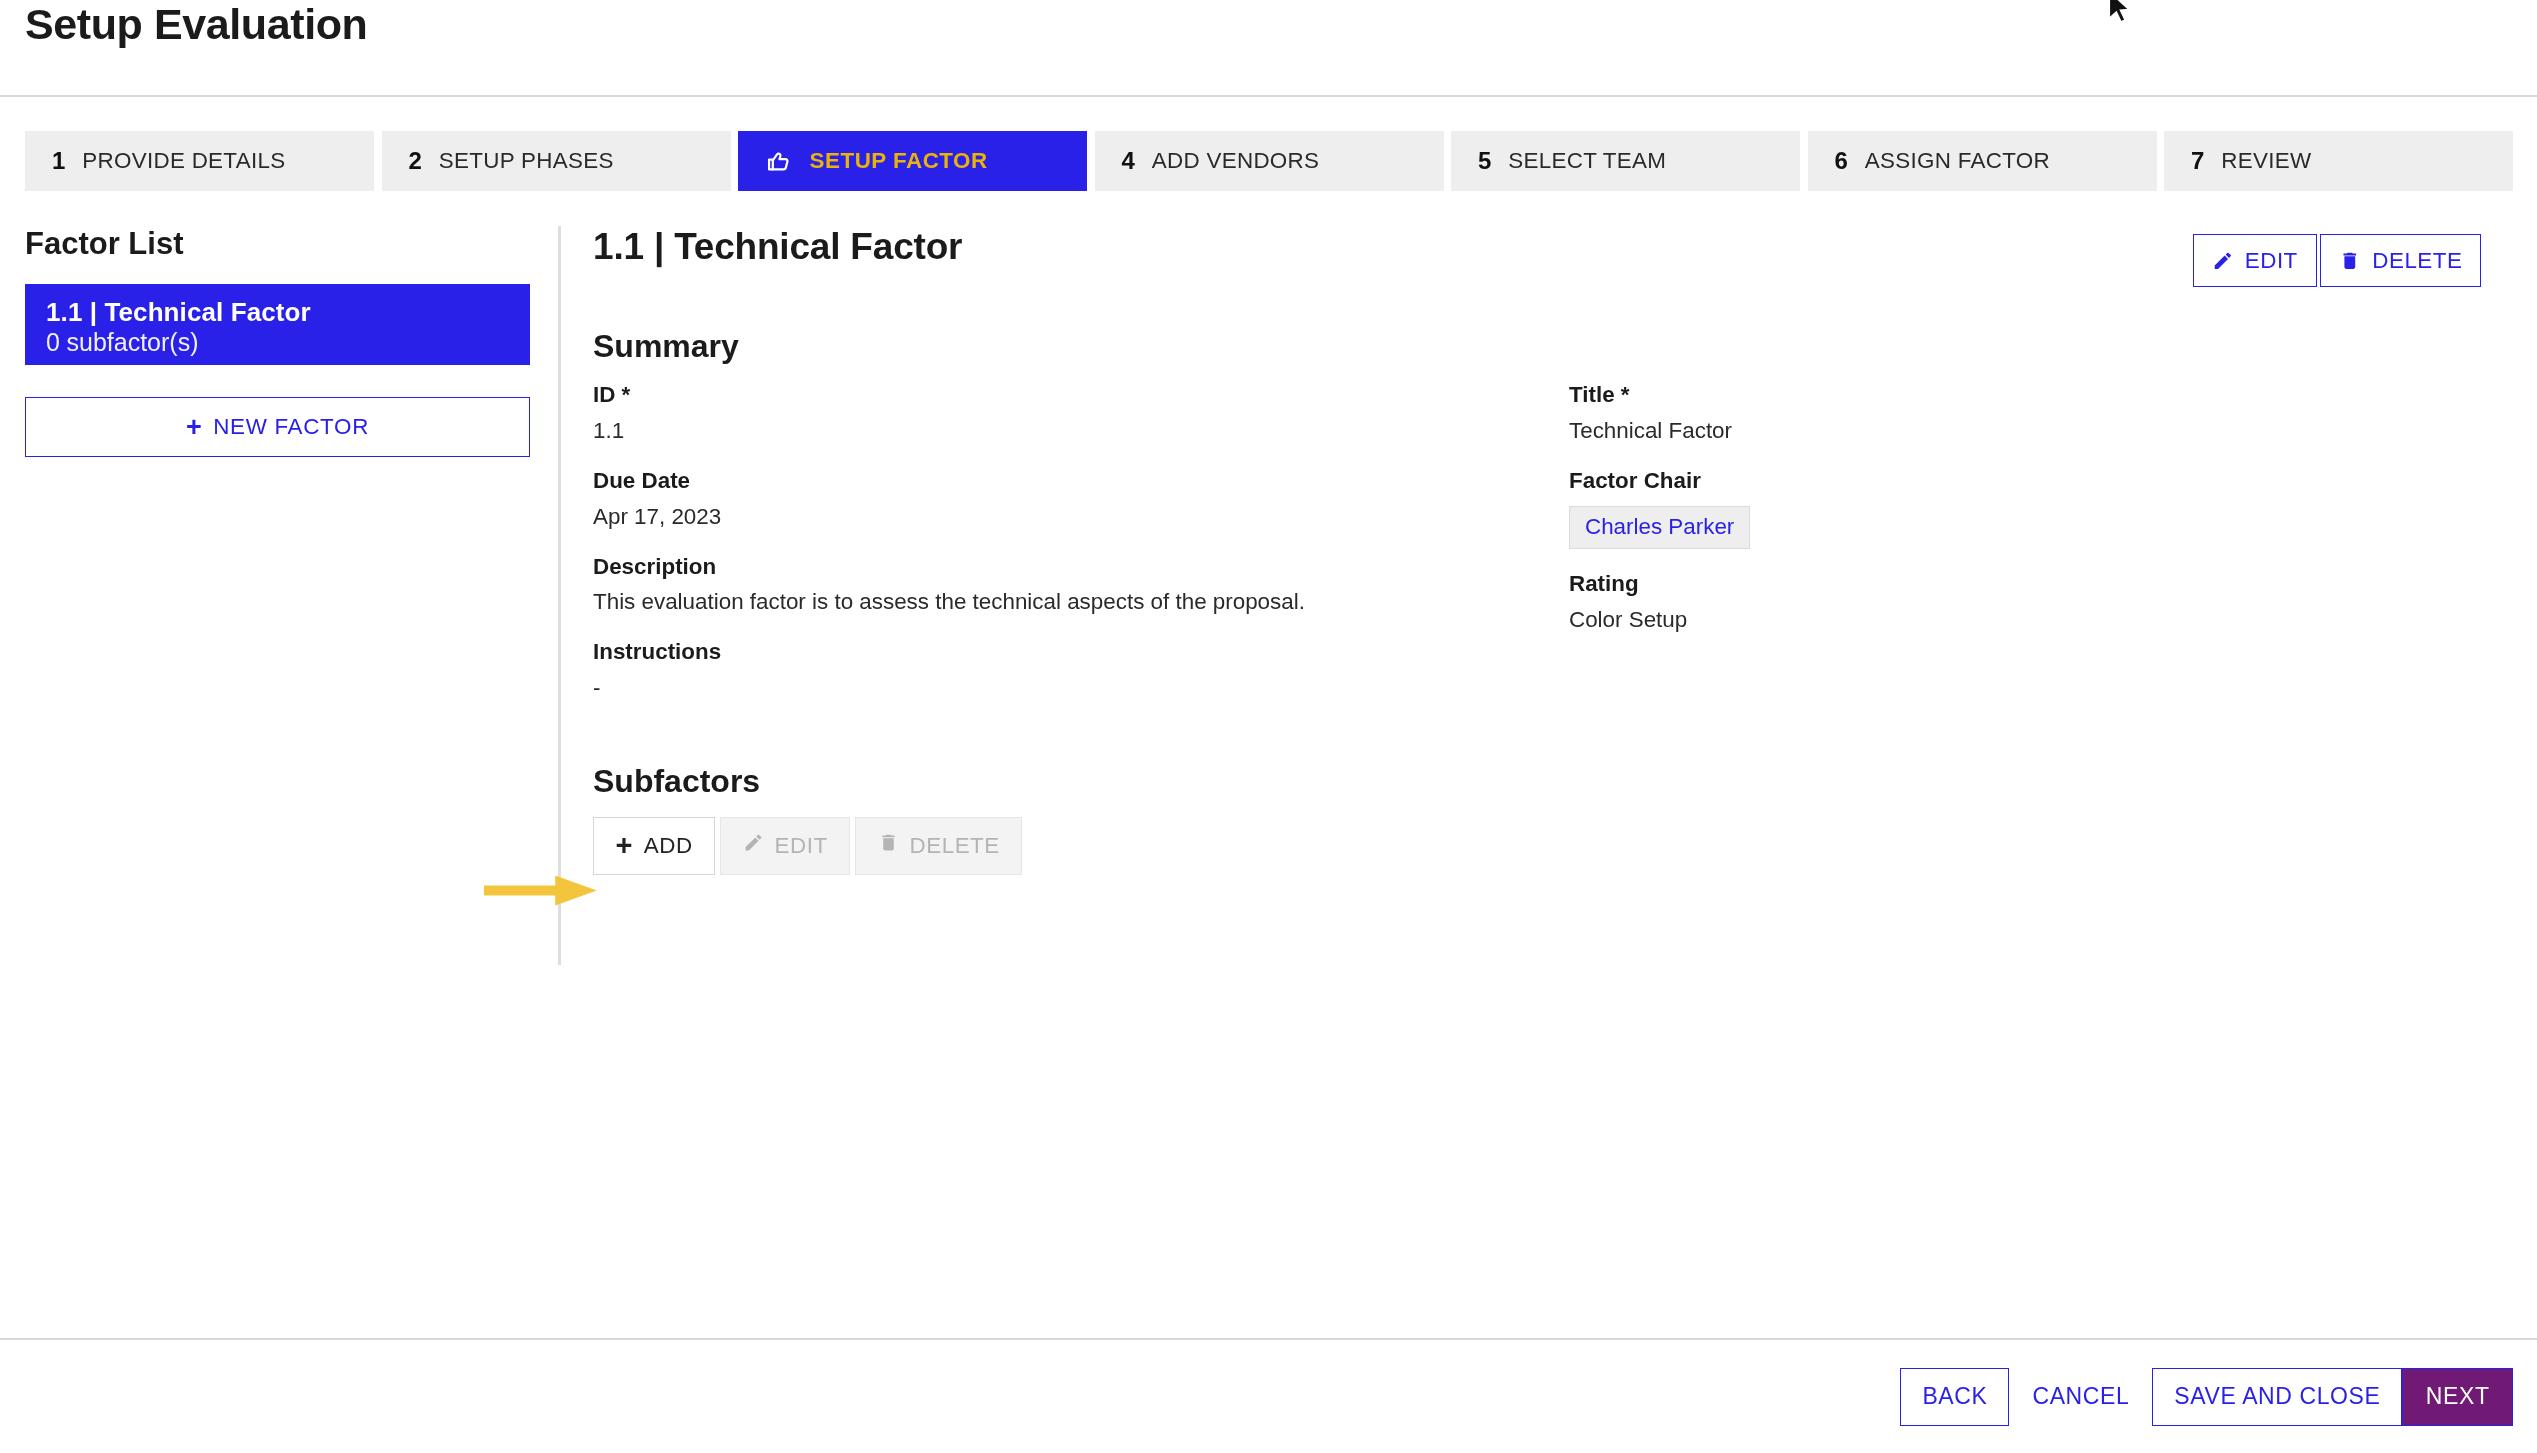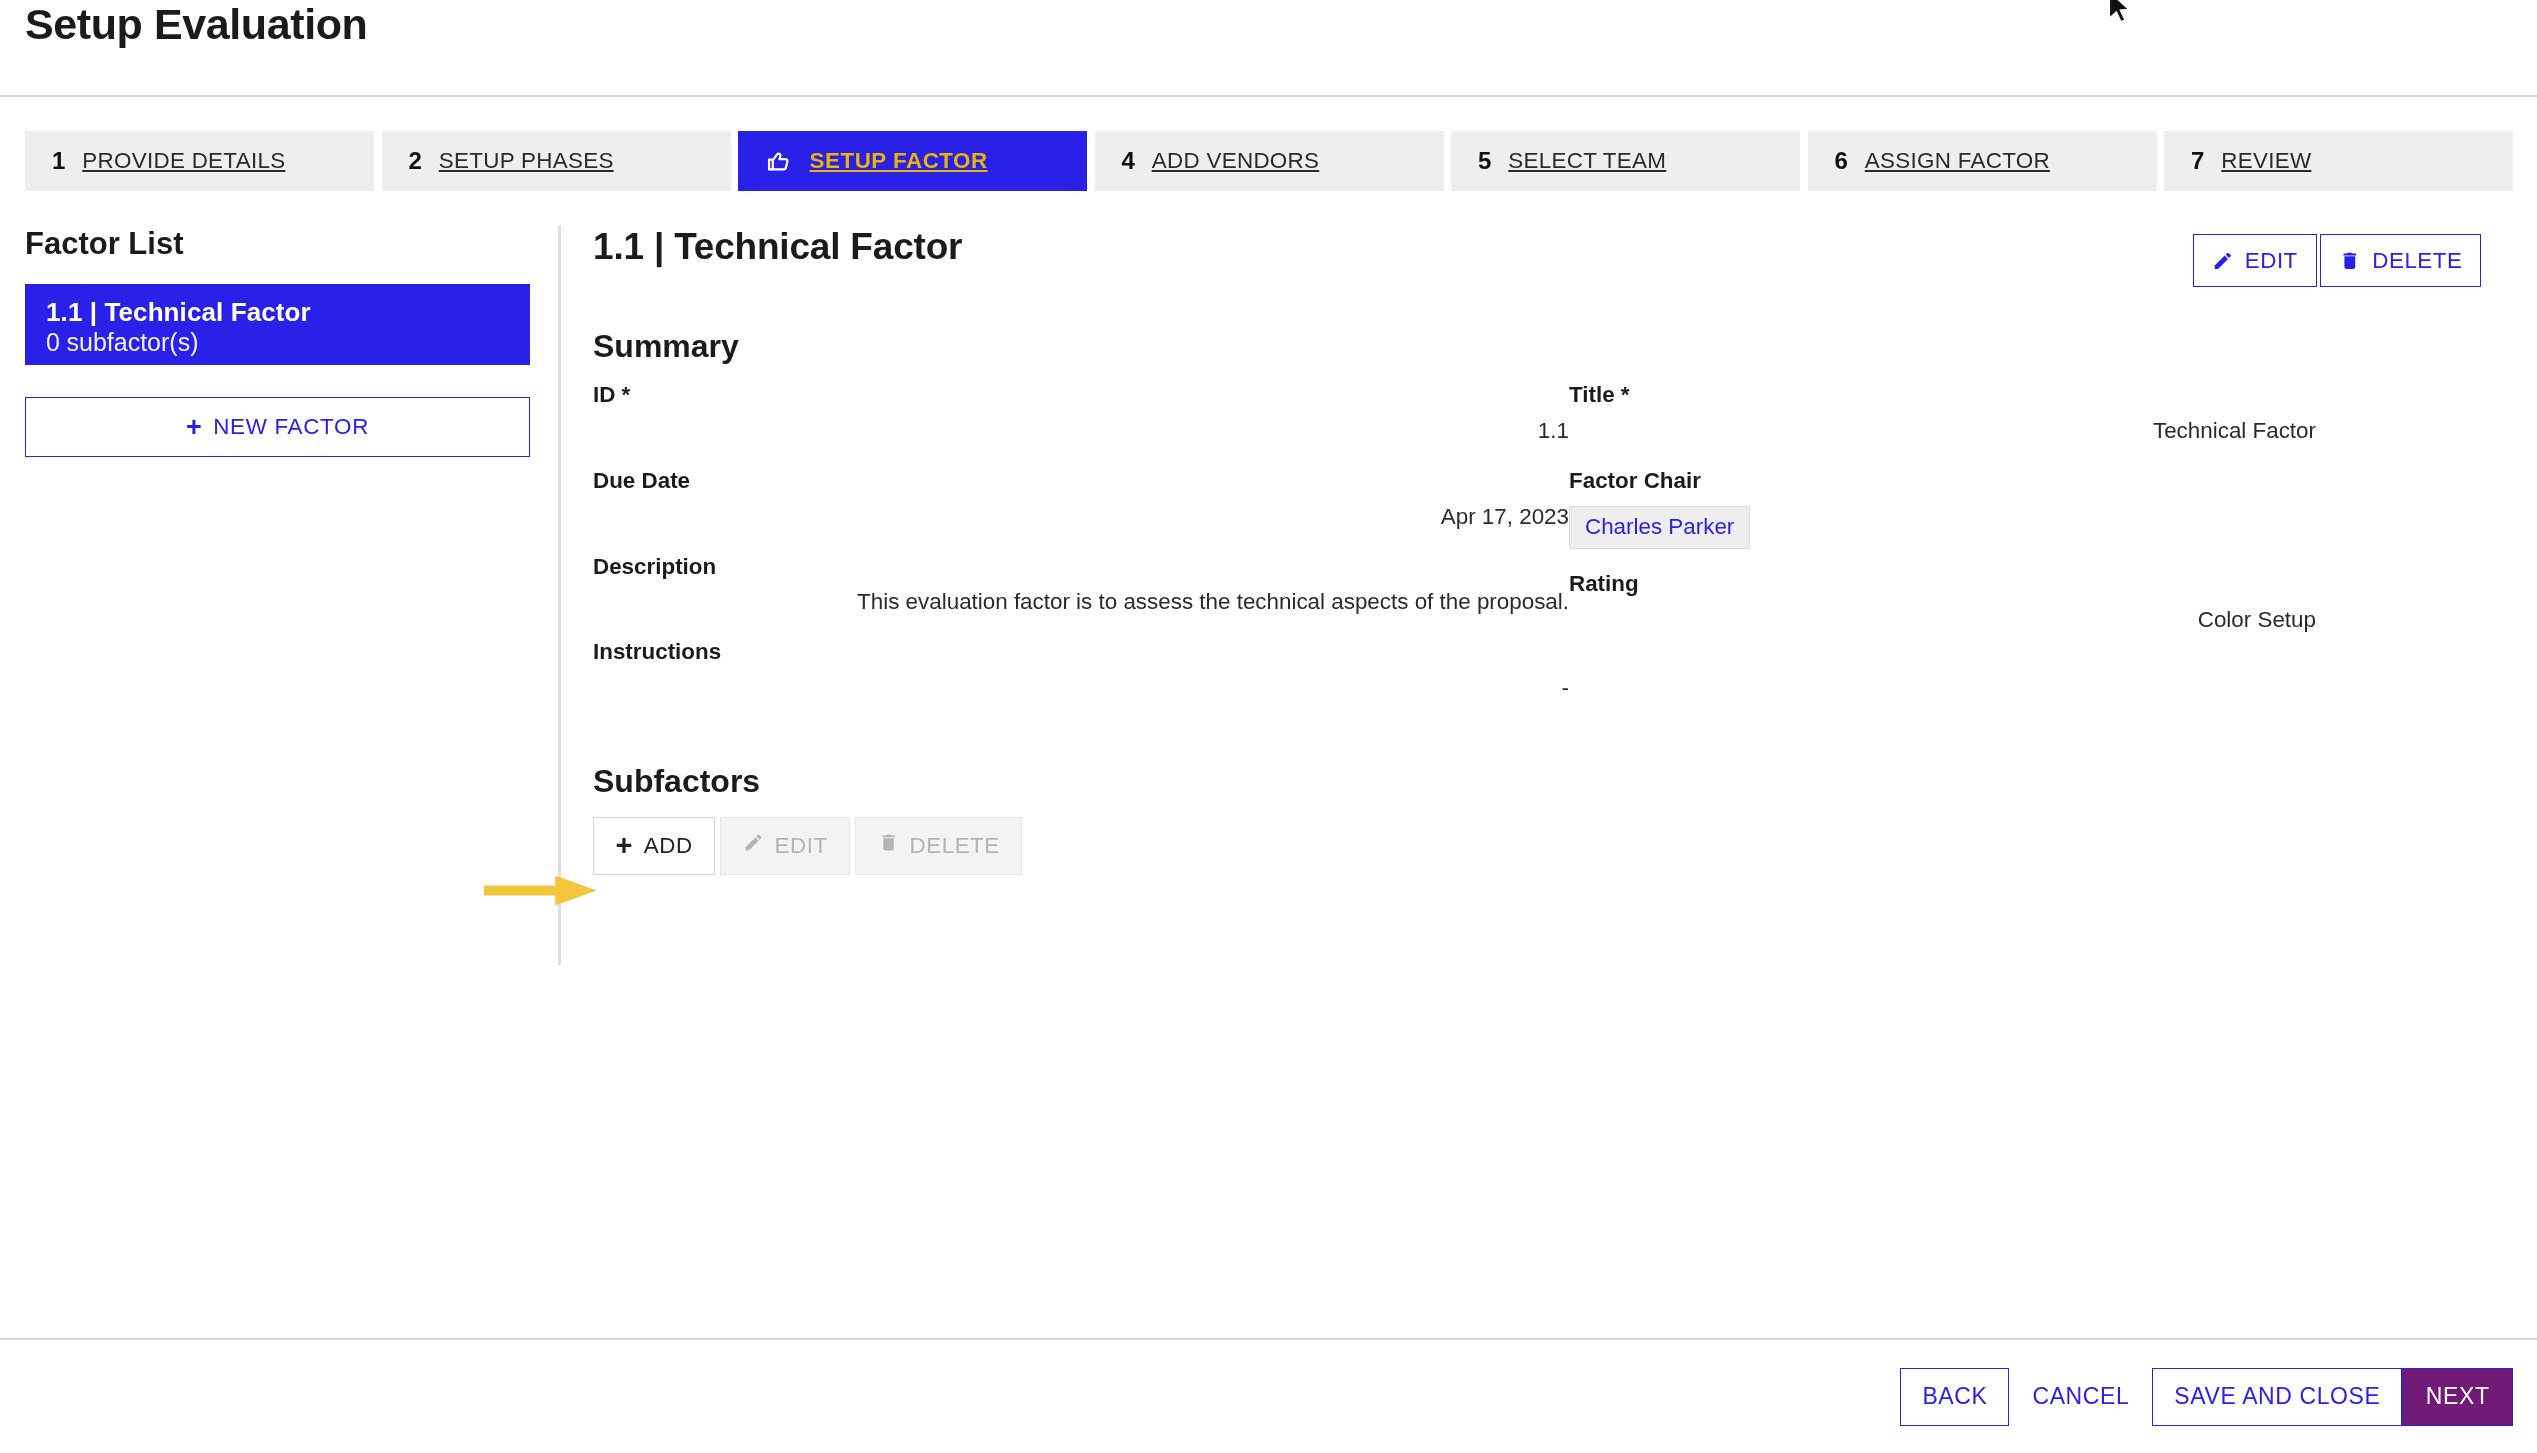--- a/index.html
+++ b/index.html
@@ -56,21 +56,21 @@
     font-size: 22.4px;
     color: #2a2a2a;
     letter-spacing: 0.3px;
     cursor: pointer;
   }
   .step .num {
     font-weight: bold;
     font-size: 24px;
     color: #111111;
   }
-  .step .lbl { font-weight: normal; text-decoration: underline; }
+  .step .lbl { font-weight: normal; }
   .step.active {
     background: #2a21e8;
     color: #ffffff;
   }
   .step.active .lbl {
     font-weight: bold;
     color: #eab308;
     letter-spacing: 0.5px;
   }
   .step.active .hand-icon {
@@ -195,21 +195,20 @@
     font-size: 22.4px;
     font-weight: bold;
     color: #1b1b1b;
     line-height: 30px;
   }
   .field .fvalue {
     font-size: 22.4px;
     color: #2a2a2a;
     line-height: 30px;
     margin-top: 5.8px;
-    text-align: right;
   }
 
   .chip {
     display: inline-block;
     margin-top: 10px;
     padding: 6.6px 15px;
     background: #eeeeee;
     border: 0.8px solid #dcdcdc;
     color: #2a21e8;
     font-size: 22.4px;

